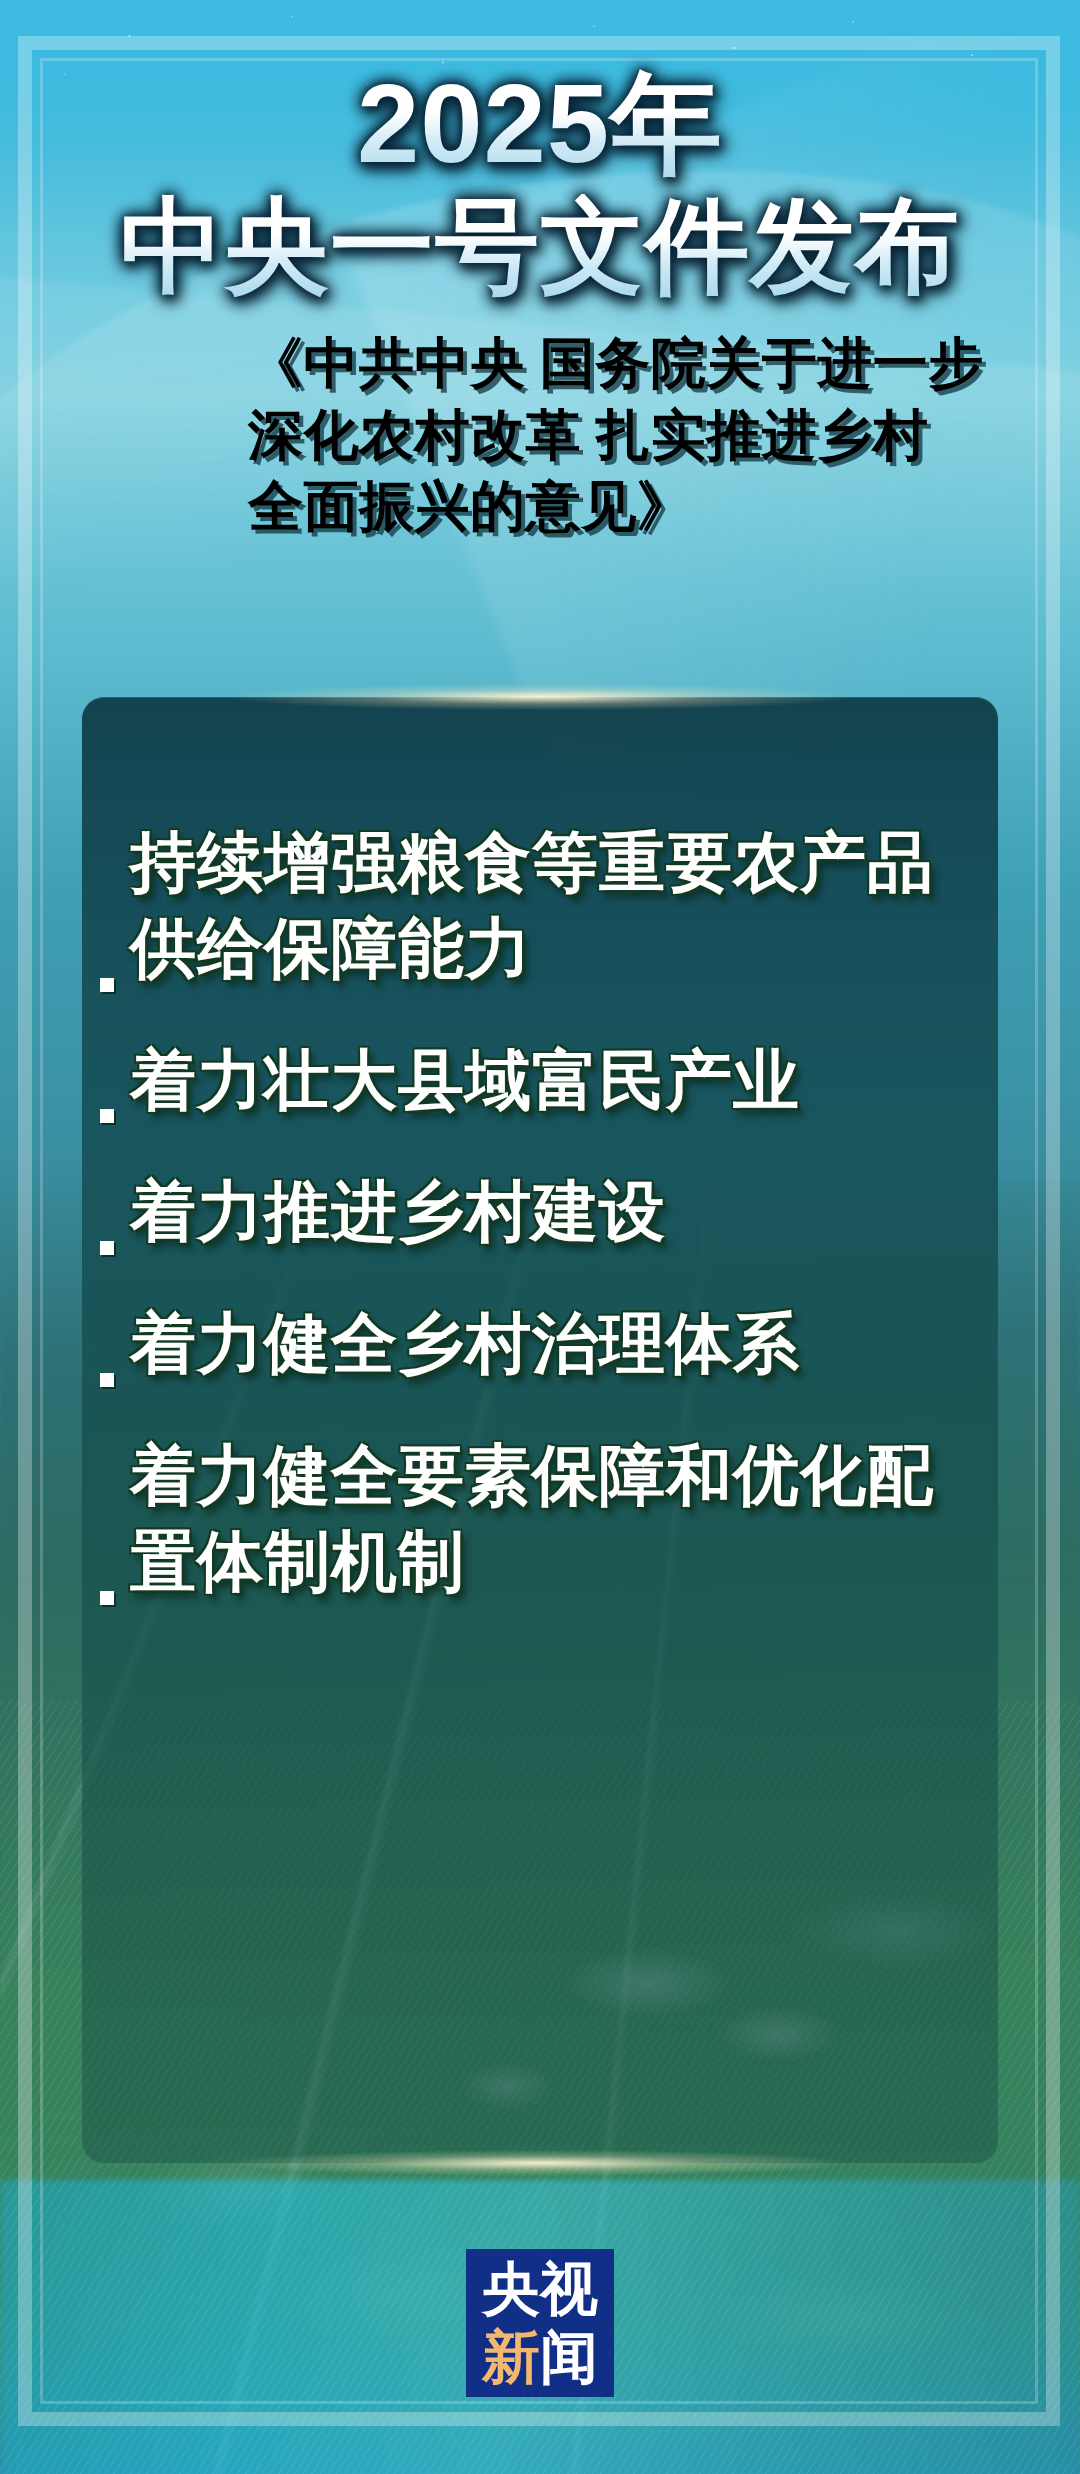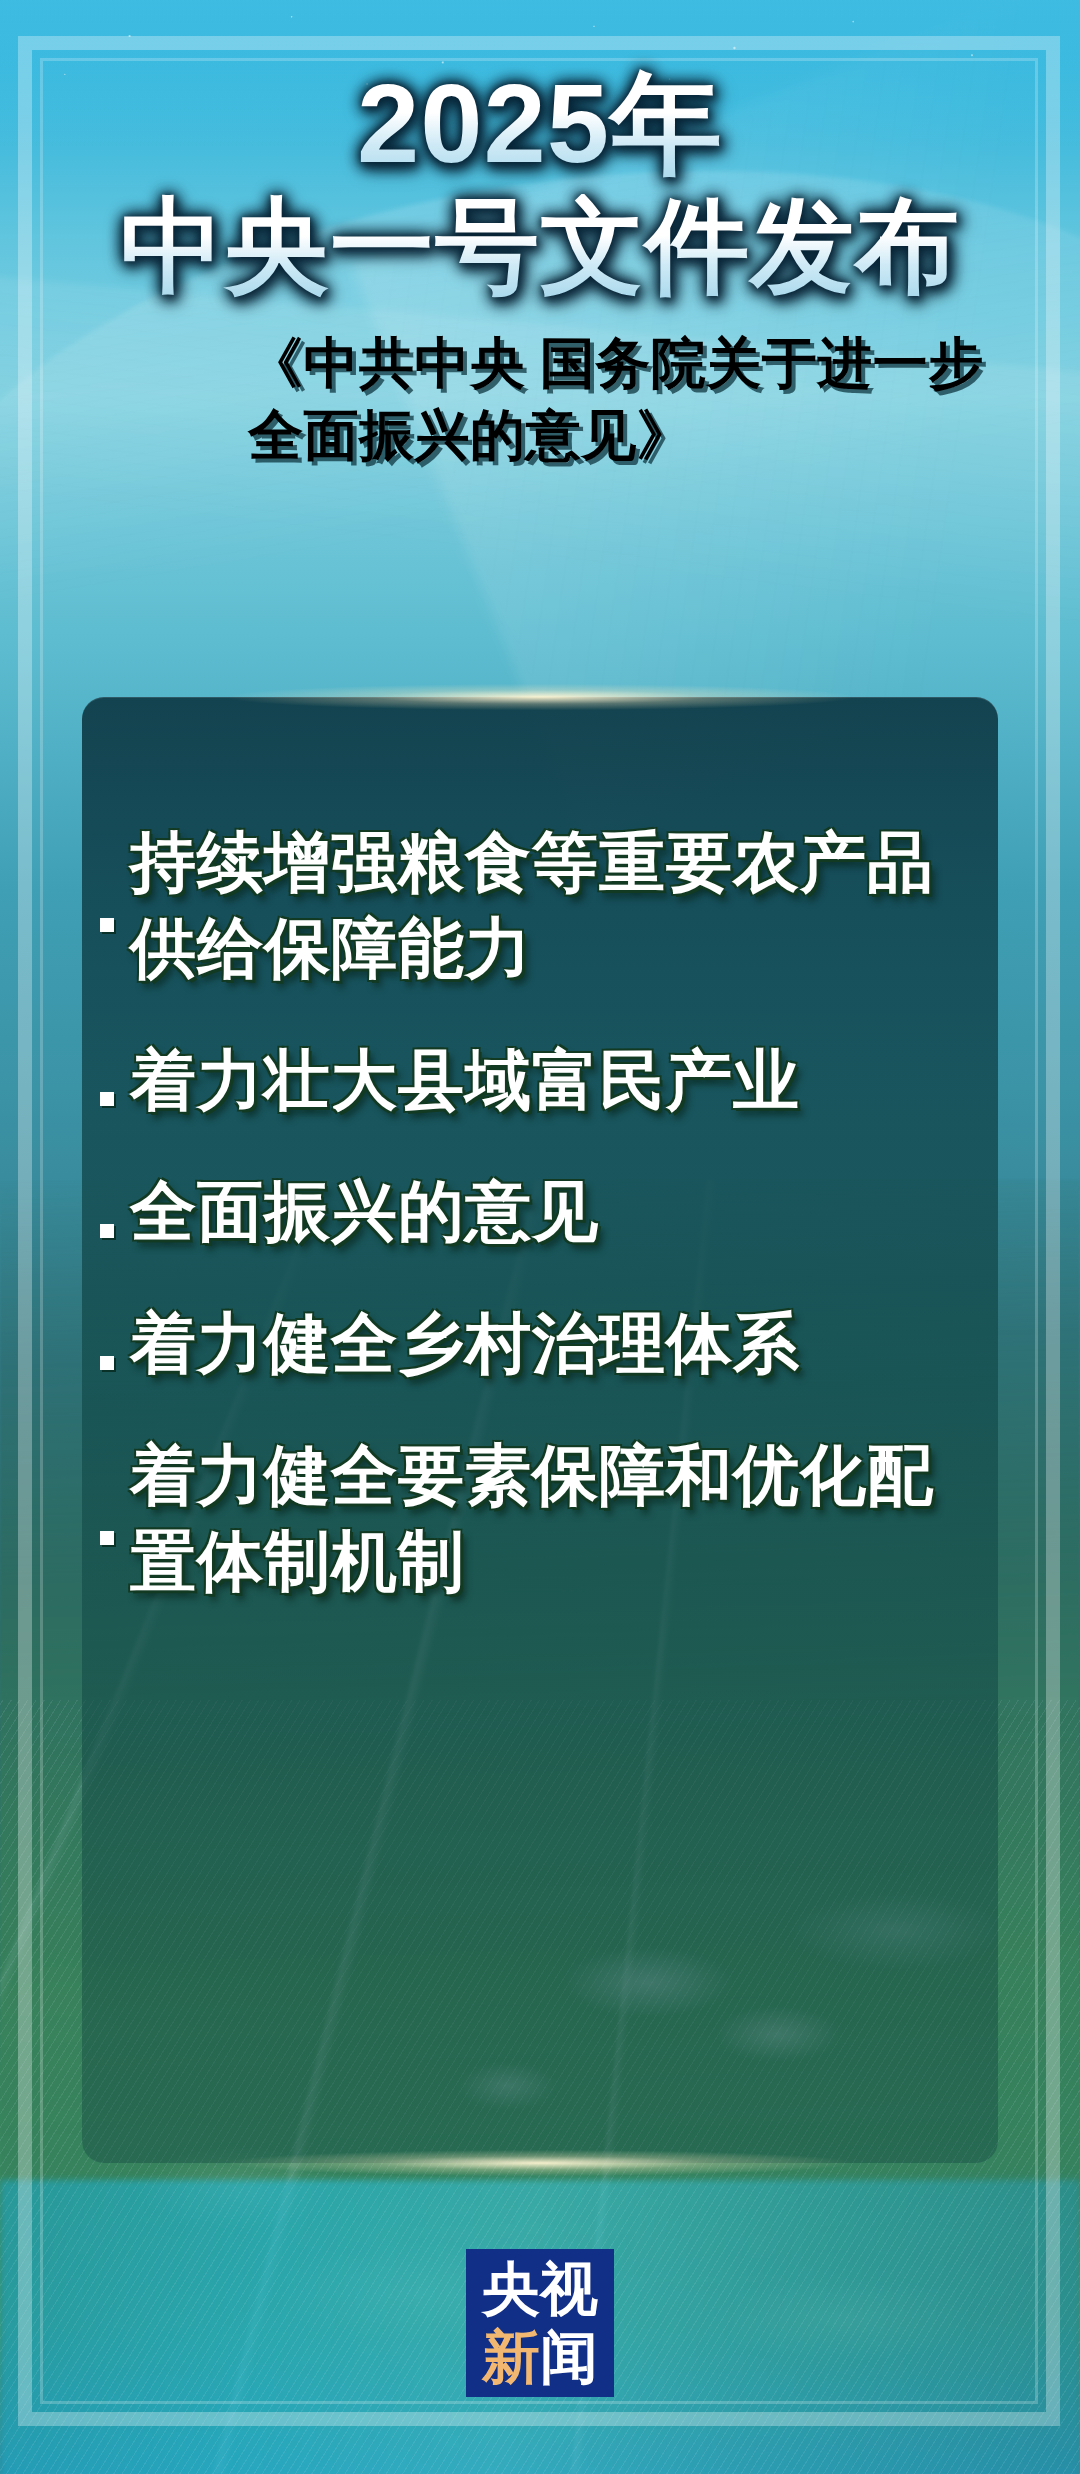--- a/index.html
+++ b/index.html
@@ -214,21 +214,21 @@
   .panel-glow-bottom { top: 2163px; margin-top: -13px; }
 
   
   .bullets {
     position: absolute;
     left: 82px; top: 820px;
     width: 916px;
   }
   .bullet {
     display: flex;
-    align-items: center;
+    align-items: flex-end;
     margin-bottom: 46px;
     padding-left: 10px;
   }
   .bullet-marker {
     flex: 0 0 auto;
     width: 14px; height: 14px;
     background: #ffffff;
     margin: 38px 16px 0 8px;
     box-shadow: 2px 2px 0 rgba(8,44,30,.85);
   }
@@ -288,20 +288,21 @@
 
   <div class="frame-outer"></div>
   <div class="frame-inner"></div>
 
   <div class="headings">
     <div class="title-year">2025年</div>
     <div class="title-main">中央一号文件发布</div>
 
     <div class="doc-title">
       <div>《中共中央 国务院关于进一步</div>
+      <div>深化农村改革 扎实推进乡村</div>
       <div>全面振兴的意见》</div>
     </div>
   </div>
 
   <div class="panel"></div>
   <div class="panel-glow-top"></div>
   <div class="panel-glow-bottom"></div>
 
   <div class="bullets">
 
@@ -311,21 +312,21 @@
     </div>
 
 
     <div class="bullet">
       <span class="bullet-marker"></span>
       <span class="bullet-text">着力壮大县域富民产业</span>
     </div>
 
     <div class="bullet">
       <span class="bullet-marker"></span>
-      <span class="bullet-text">全面振兴的意见</span>
+      <span class="bullet-text">着力推进乡村建设</span>
     </div>
 
     <div class="bullet">
       <span class="bullet-marker"></span>
       <span class="bullet-text">着力健全乡村治理体系</span>
     </div>
 
     <div class="bullet">
       <span class="bullet-marker"></span>
       <span class="bullet-text">着力健全要素保障和优化配置体制机制</span>

